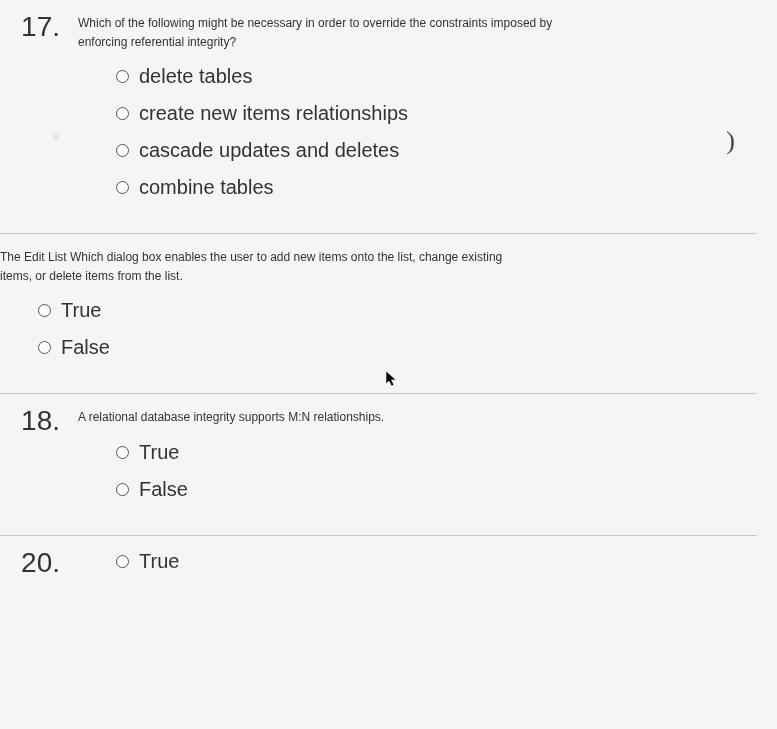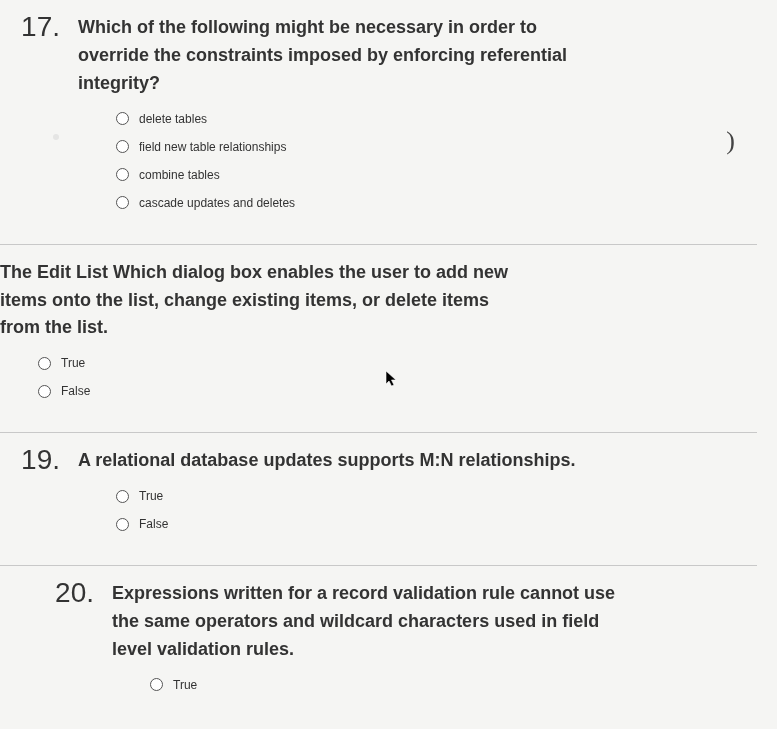--- a/index.html
+++ b/index.html
@@ -13,46 +13,45 @@
     overflow: hidden;
   }
   .question-block {
     display: flex;
     align-items: flex-start;
     padding: 12px 0 20px 0;
     border-bottom: 1px solid #c8c8c8;
     margin: 0 20px 0 0;
     justify-content: center;
   }
-  .question-block.last { border-bottom: none; margin-left: 34px; }
+  .question-block.last { border-bottom: none; }
   .q-number {
     font-size: 28px;
     font-weight: 400;
     color: #333;
     width: 78px;
     text-align: right;
     padding-right: 18px;
     line-height: 1.1;
     flex-shrink: 0;
   }
   .q-body { flex: 1; padding-top: 2px; }
   .q-text {
-    font-size: 18px;
+    font-size: 12px;
     color: #333;
     line-height: 1.55;
     margin-bottom: 14px;
     max-width: 520px;
-    font-weight: bold;
   }
   .options { padding-left: 38px; }
   .option {
     display: flex;
     align-items: center;
     margin-bottom: 14px;
-    font-size: 12px;
+    font-size: 20px;
     color: #333;
     cursor: pointer;
   }
   .radio {
     width: 13px;
     height: 13px;
     border: 1.5px solid #555;
     border-radius: 50%;
     margin-right: 10px;
     flex-shrink: 0;
@@ -83,29 +82,29 @@
   <div class="q-number">17.</div>
   <div class="q-body">
     <div class="q-text">Which of the following might be necessary in order to override the constraints imposed by enforcing referential integrity?</div>
     <div class="options">
       <div class="option">
         <span class="radio"></span>
         <span>delete tables</span>
       </div>
       <div class="option">
         <span class="radio"></span>
-        <span>field new table relationships</span>
+        <span>create new items relationships</span>
+      </div>
+      <div class="option">
+        <span class="radio"></span>
+        <span>cascade updates and deletes</span>
       </div>
       <div class="option">
         <span class="radio"></span>
         <span>combine tables</span>
-      </div>
-      <div class="option">
-        <span class="radio"></span>
-        <span>cascade updates and deletes</span>
       </div>
     </div>
   </div>
 </div>
 
 <div class="question-block">
   <div class="q-body">
     <div class="q-text">The Edit List Which dialog box enables the user to add new items onto the list, change existing items, or delete items from the list.</div>
     <div class="options">
       <div class="option">
@@ -114,40 +113,39 @@
       </div>
       <div class="option">
         <span class="radio"></span>
         <span>False</span>
       </div>
     </div>
   </div>
 </div>
 
 <div class="question-block">
-  <div class="q-number">19.</div>
+  <div class="q-number">18.</div>
   <div class="q-body">
-    <div class="q-text">A relational database updates supports M:N relationships.</div>
+    <div class="q-text">A relational database integrity supports M:N relationships.</div>
     <div class="options">
       <div class="option">
         <span class="radio"></span>
         <span>True</span>
       </div>
       <div class="option">
         <span class="radio"></span>
         <span>False</span>
       </div>
     </div>
   </div>
 </div>
 
 <div class="question-block last">
   <div class="q-number">20.</div>
   <div class="q-body">
-    <div class="q-text">Expressions written for a record validation rule cannot use the same operators and wildcard characters used in field level validation rules.</div>
     <div class="options">
       <div class="option">
         <span class="radio"></span>
         <span>True</span>
       </div>
     </div>
   </div>
 </div>
 
 <span class="paren">)</span>

